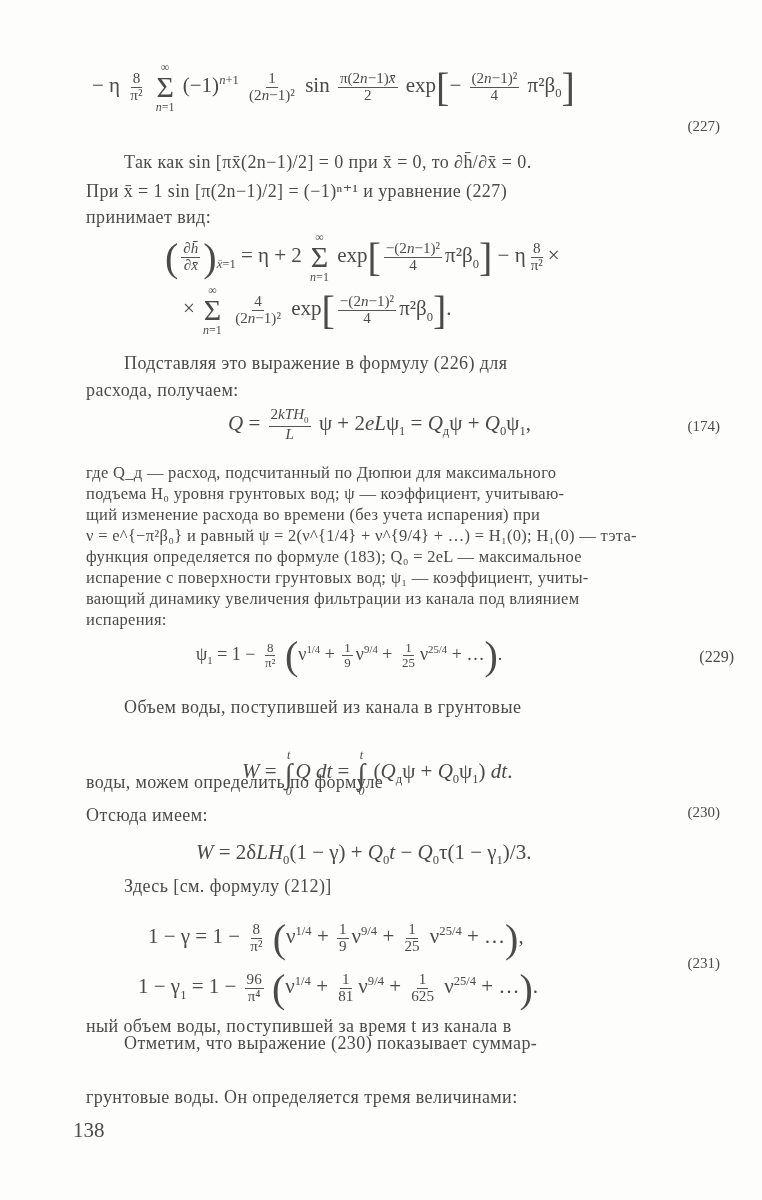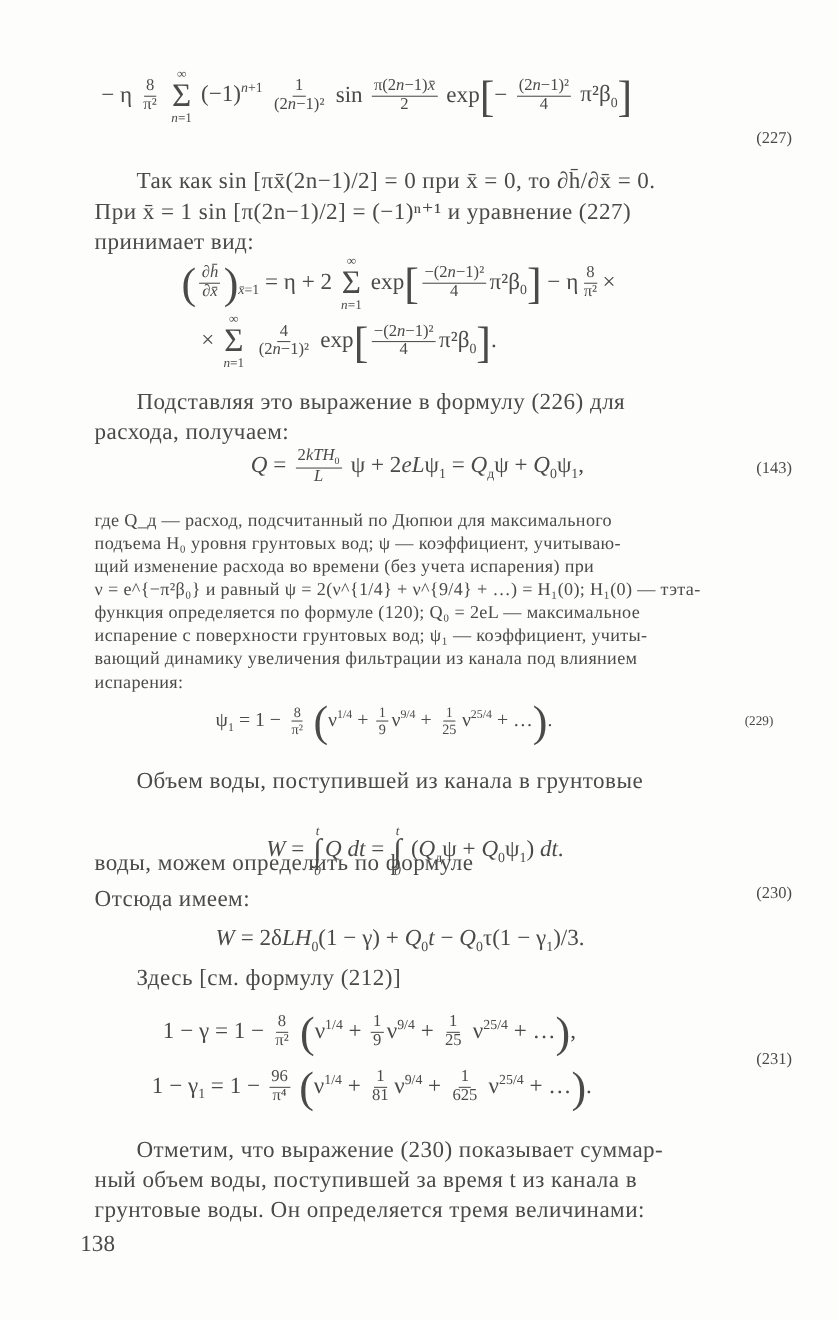--- a/index.html
+++ b/index.html
@@ -1,25 +1,25 @@
 <!DOCTYPE html>
 <html><head>
 <meta charset="utf-8">
 <style>
   html, body { margin:0; padding:0; }
   body {
     width:762px; height:1200px; background:#fdfdfb; position:relative; overflow:hidden;
     font-family:"Liberation Serif","DejaVu Serif",serif; color:#4a4a4a;
   }
   .ln { position:absolute; white-space:nowrap; }
-  .body-text { font-size:21px; letter-spacing:0.4px; }
+  .body-text { font-size:18px; letter-spacing:0.4px; }
   .small-text { font-size:16.5px; letter-spacing:0.3px; }
   .eq { font-size:21px; }
   .eqnum { position:absolute; right:42px; font-size:15px; }
-  .eqnum-s { position:absolute; right:59px; font-size:12px; }
+  .eqnum-s { position:absolute; right:28px; font-size:16px; }
   i { font-style:italic; }
   .frac { display:inline-flex; flex-direction:column; align-items:center; vertical-align:middle; margin:0 3px; }
   .frac > span { line-height:1.05; padding:0 2px; }
   .frac .num { border-bottom:1px solid #555; }
   .frac.sm { font-size:0.72em; }
   .sumop { display:inline-flex; flex-direction:column; align-items:center; vertical-align:middle; margin:0 3px; line-height:0.95; }
   .sumop .lim { font-size:12px; }
   .sumop .sig { font-size:30px; }
   .intop { display:inline-flex; flex-direction:column; align-items:center; vertical-align:middle; margin:0 3px; line-height:0.9; }
   .intop .lim { font-size:12px; font-style:italic; }
@@ -105,27 +105,27 @@
 <div class="ln body-text" style="left:124px;top:353px;">Подставляя  это  выражение в формулу (226) для</div>
 <div class="ln body-text" style="left:86px;top:380px;">расхода, получаем:</div>
 
 <div class="ln eq" style="left:228px;top:407px;">
   <i>Q</i> = <span class="frac sm">
       <span class="num">2<i>kTH</i><sub>0</sub></span>
       <span><i>L</i></span>
     </span>
   ψ + 2<i>eL</i>ψ<sub>1</sub> = <i>Q</i><sub>д</sub>ψ + <i>Q</i><sub>0</sub>ψ<sub>1</sub>,
 </div>
-<div class="eqnum" style="top:418px;">(143)</div>
+<div class="eqnum" style="top:418px;">(174)</div>
 
 <div class="ln small-text" style="left:86px;top:463px;text-align:right;">где Q_д — расход, подсчитанный по Дюпюи для максимального</div>
 <div class="ln small-text" style="left:86px;top:484px;">подъема H₀ уровня грунтовых вод; ψ — коэффициент, учитываю-</div>
 <div class="ln small-text" style="left:86px;top:505px;">щий изменение расхода во времени (без учета испарения) при</div>
 <div class="ln small-text" style="left:86px;top:526px;">ν = e^{−π²β₀}  и  равный  ψ = 2(ν^{1/4} + ν^{9/4} + …) = H₁(0);  H₁(0) — тэта-</div>
-<div class="ln small-text" style="left:86px;top:547px;">функция определяется по формуле (120); Q₀ = 2eL — максимальное</div>
+<div class="ln small-text" style="left:86px;top:547px;">функция определяется по формуле (183); Q₀ = 2eL — максимальное</div>
 <div class="ln small-text" style="left:86px;top:568px;">испарение с поверхности грунтовых вод; ψ₁ — коэффициент, учиты-</div>
 <div class="ln small-text" style="left:86px;top:589px;">вающий динамику увеличения фильтрации из канала под влиянием</div>
 <div class="ln small-text" style="left:86px;top:610px;">испарения:</div>
 
 <div class="ln eq" style="left:196px;top:632px;font-size:18px;">
   ψ<sub>1</sub> = 1 − <span class="frac sm">
       <span class="num">8</span>
       <span>π²</span>
     </span>
   <span class="bigbr">(</span>ν<sup>1/4</sup> + <span class="frac sm">
@@ -189,16 +189,16 @@
       <span>81</span>
     </span>ν<sup>9/4</sup> +
   <span class="frac sm">
       <span class="num">1</span>
       <span>625</span>
     </span> ν<sup>25/4</sup> + …<span class="bigbr">)</span>.
 </div>
 <div class="eqnum" style="top:955px;">(231)</div>
 
 <div class="ln body-text" style="left:124px;top:1033px;">Отметим, что выражение (230) показывает суммар-</div>
-<div class="ln body-text" style="left:86px;top:1060px;">ный объем воды, поступившей за время t из канала в</div>
+<div class="ln body-text" style="left:86px;top:1016px;">ный объем воды, поступившей за время t из канала в</div>
 <div class="ln body-text" style="left:86px;top:1087px;">грунтовые воды. Он определяется тремя величинами:</div>
 
 <div class="pagenum">138</div>
 
 </body></html>

